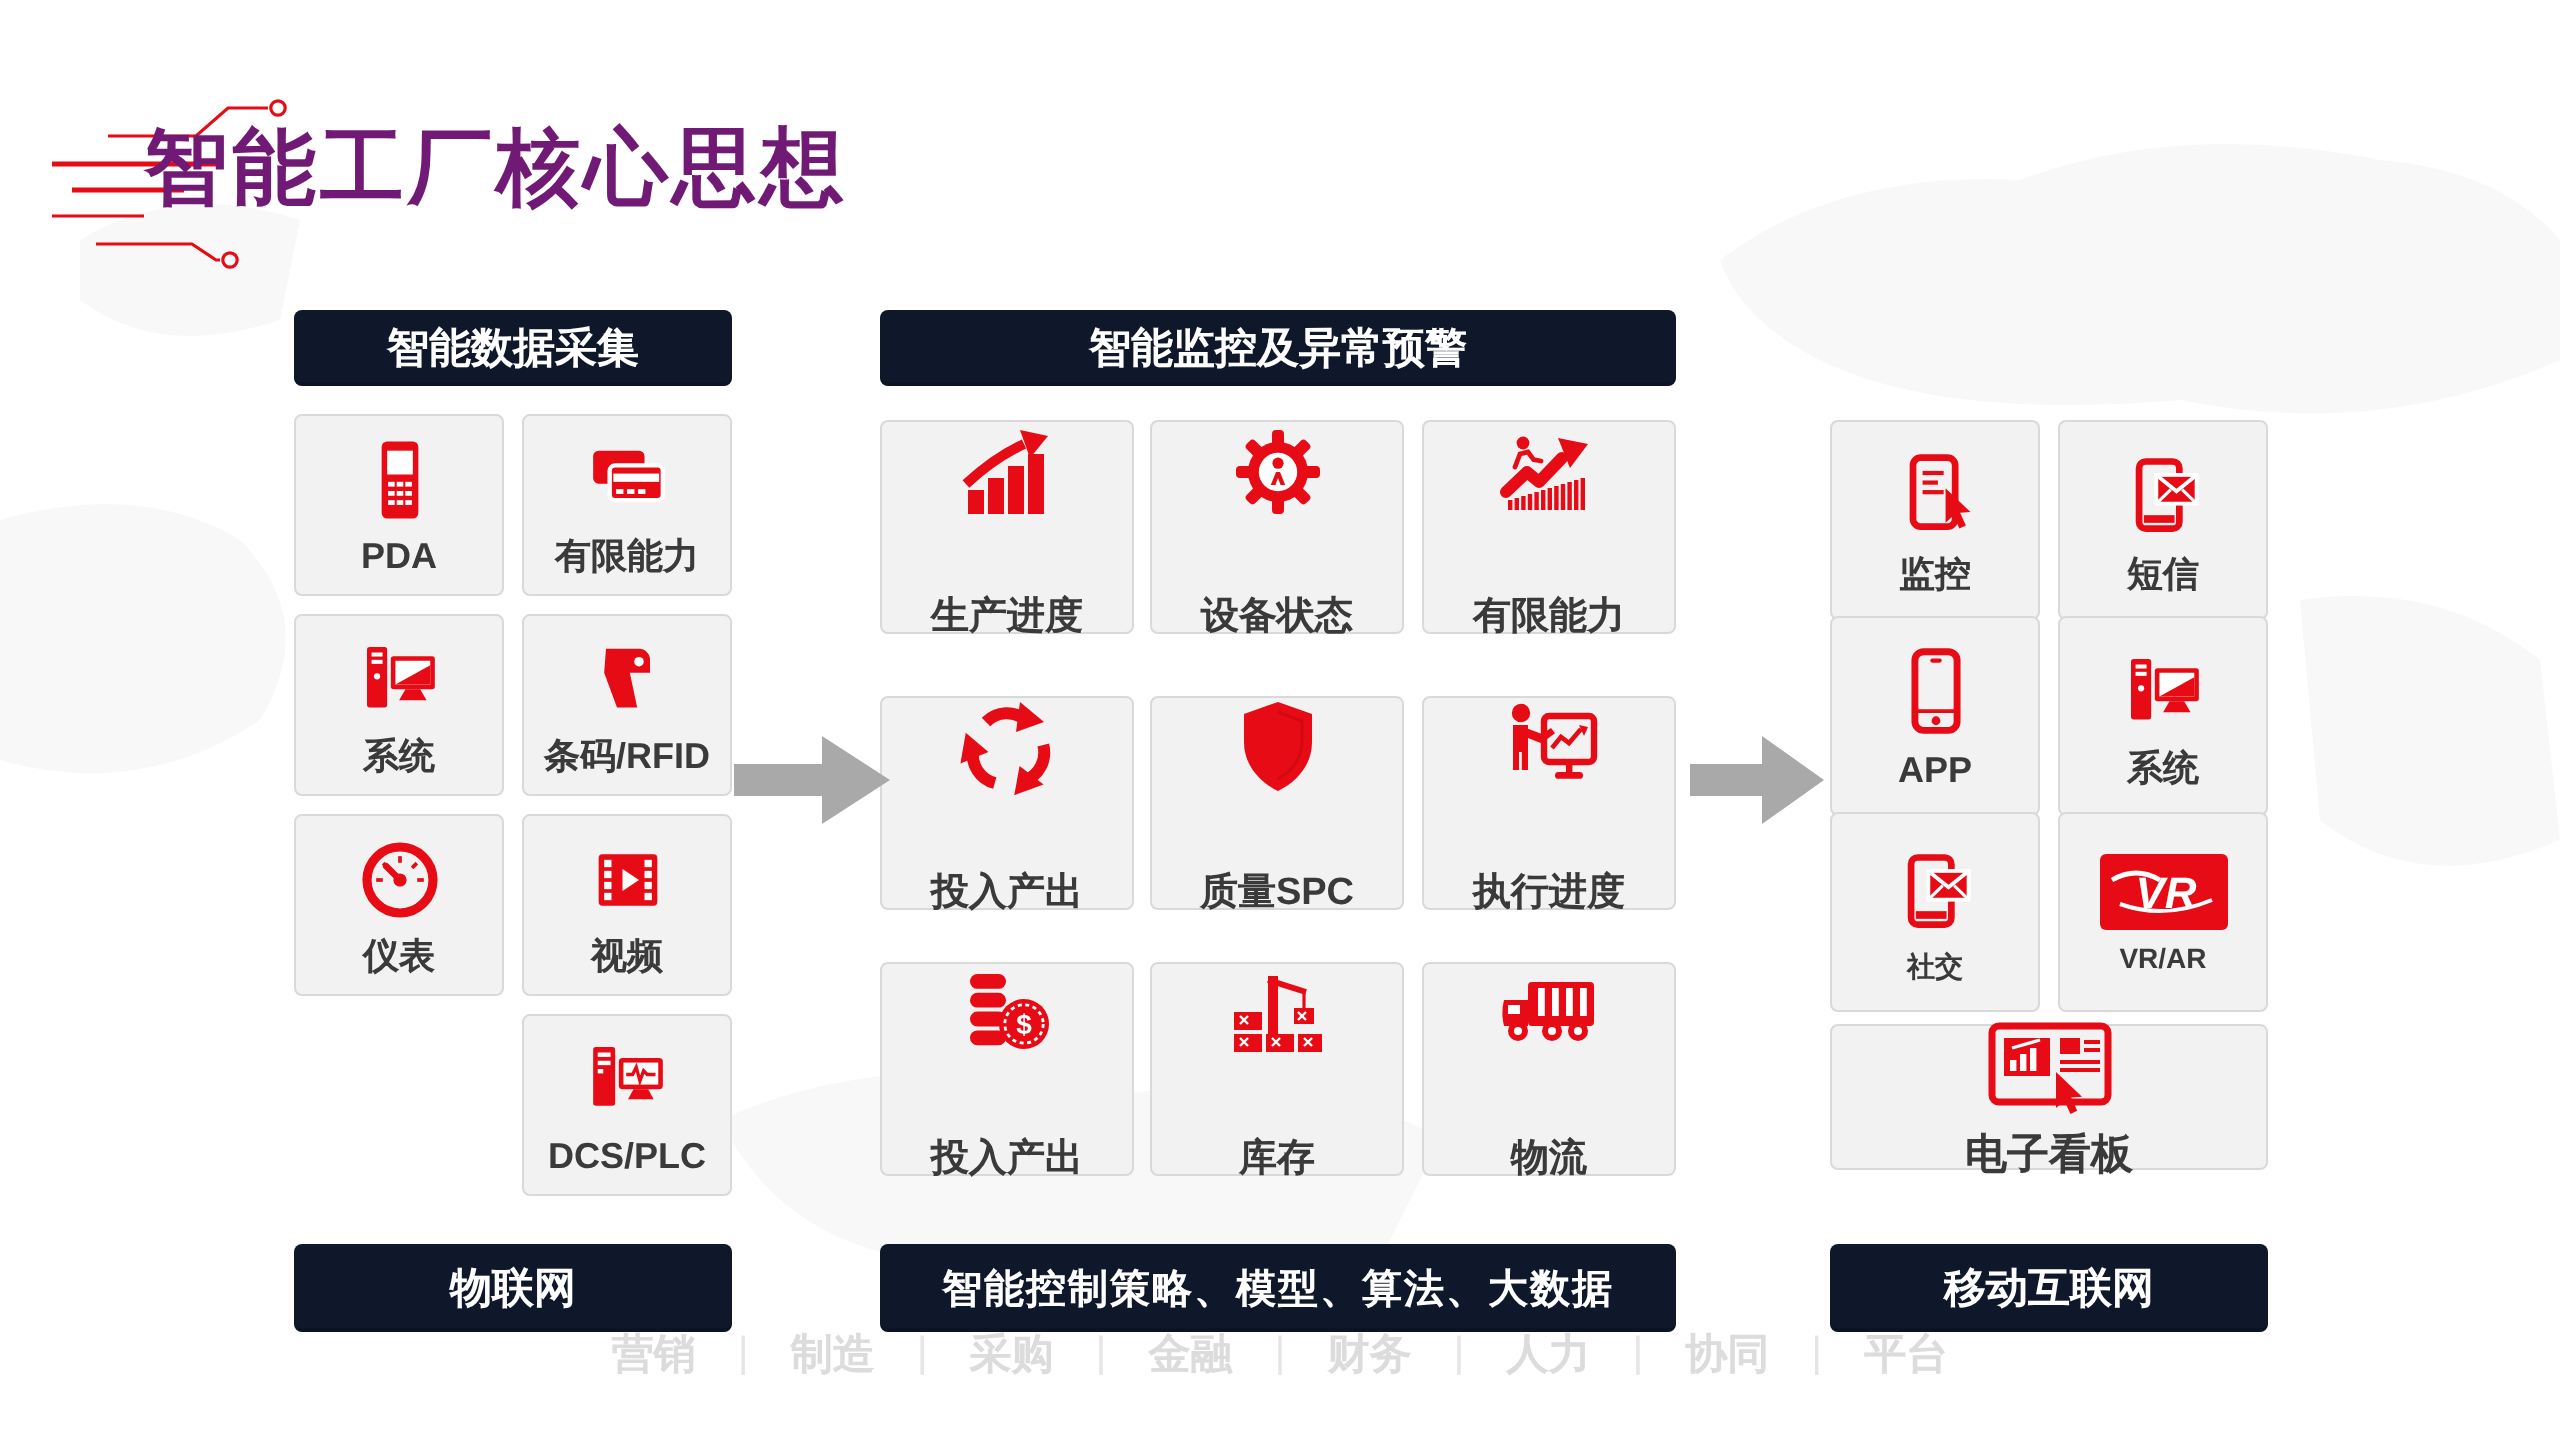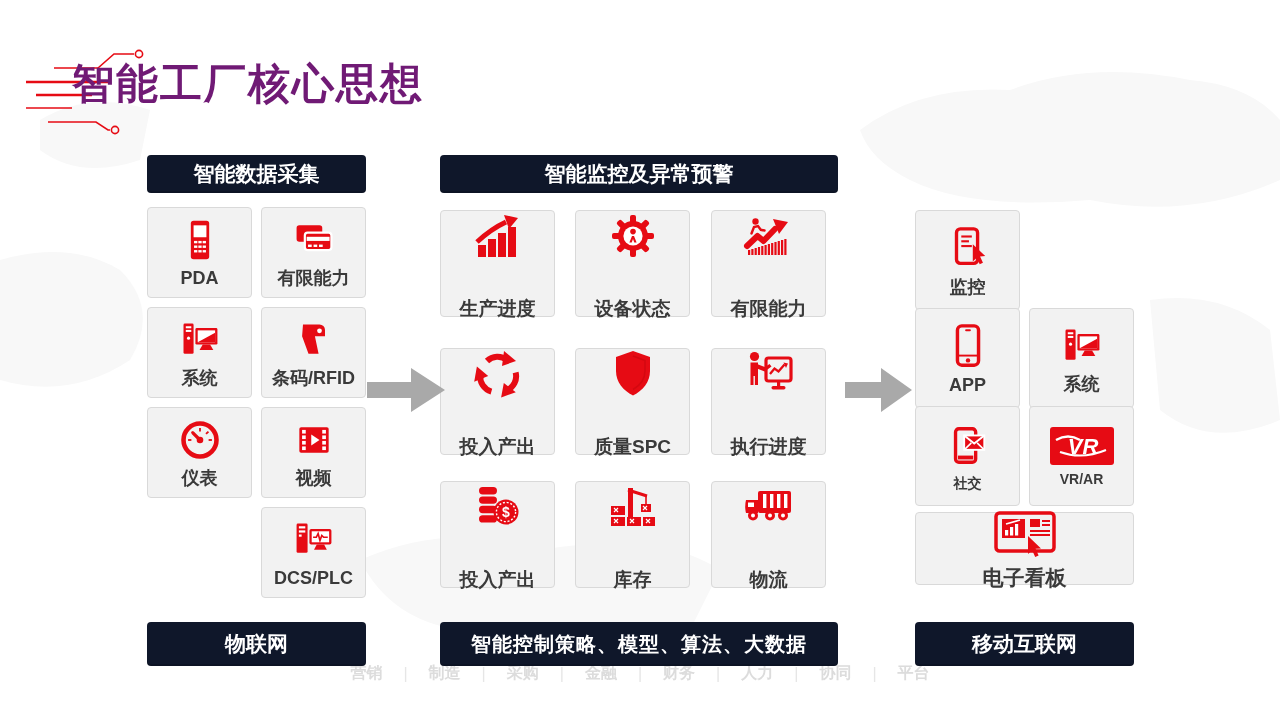--- a/index.html
+++ b/index.html
@@ -29,36 +29,36 @@
   }
   .banner.header{top:0;}
   .banner.footer{top:467px;height:44px;font-size:21px;}
   .col-mid .banner.footer{font-size:20px;letter-spacing:1px;}
   .card{
     position:absolute;background:#f2f2f2;border:1px solid #d9d9d9;border-radius:4px;
     display:flex;flex-direction:column;align-items:center;justify-content:center;gap:7px;box-sizing:border-box;
   }
   .card .label{font-weight:bold;color:#3a3a3a;font-size:18px;line-height:1;white-space:nowrap;}
   .col-left .card{width:105px;height:91px;}
-  .col-mid  .card{width:115px;height:107px;gap:36px;}
+  .col-mid  .card{width:127px;height:107px;gap:36px;}
   .col-mid  .card .label{font-size:19px;}
   .col-right .card{width:105px;height:100px;}
   .card.small .label{font-size:14px;}
   .card.wide{width:219px;height:73px;}
   .card.wide .label{font-size:21px;}
   .icon{display:flex;align-items:center;justify-content:center;text-align:center;}
   
   .flow-arrow{position:absolute;top:368px;z-index:2;}
   .flow-arrow.a1{left:367px;}
   .flow-arrow.a2{left:845px;}
   
   .bottom-menu{
     position:absolute;left:0;right:0;top:663px;z-index:1;
     display:flex;align-items:center;justify-content:center;gap:21px;
-    font-size:16px;color:#dcdcdc;font-weight:bold;
+    font-size:21px;color:#dcdcdc;font-weight:bold;
   }
   .bottom-menu .divider{color:#e6e6e6;font-weight:normal;}
 </style>
 </head>
 <body>
 
 <svg class="bgmap" width="1280" height="720" viewBox="0 0 1280 720">
   <g fill="#f8f8f8">
     <path d="M860 130 q60 -45 150 -40 q80 -30 180 -10 q60 5 90 40 l0 60 q-90 40 -190 20 q-120 10 -180 -20 q-40 -20 -50 -50 z"></path>
     <path d="M0 260 q70 -20 120 10 q40 40 10 90 q-60 40 -130 20 z"></path>
@@ -384,60 +384,74 @@
           <g stroke="#e60b14" stroke-width="2.2">
             <line x1="17" y1="12" x2="28" y2="12"></line>
             <line x1="17" y1="17" x2="25" y2="17"></line>
             <line x1="17" y1="22" x2="28" y2="22"></line>
           </g>
           <path d="M29 20 L29 38 L33.2 34.2 L36.2 41 L39.6 39.4 L36.6 32.8 L42 32.4 Z" fill="#e60b14"></path>
         </svg>
       </span>
     <span class="label">监控</span>
   </div>
-  <div class="card" style="left:0;top:153px">
-    <span class="icon">
-        <svg width="46" height="46" viewBox="0 0 48 48">
-          <rect x="13" y="3" width="22" height="41" rx="4.5" fill="none" stroke="#e60b14" stroke-width="3.6"></rect>
-          <rect x="21" y="6.5" width="6" height="2.2" rx="1.1" fill="#e60b14"></rect>
-          <line x1="14" y1="34" x2="34" y2="34" stroke="#e60b14" stroke-width="2"></line>
-          <circle cx="24" cy="39" r="2.3" fill="#e60b14"></circle>
-        </svg>
-      </span>
-    <span class="label">APP</span>
-  </div>
-  <div class="card" style="left:114px;top:153px">
-    <span class="icon">
-        <svg width="46" height="44" viewBox="0 0 48 48">
-          <rect x="6" y="6" width="11" height="33" rx="1.5" fill="#e60b14"></rect>
-          <g fill="#fff">
-            <rect x="8.5" y="9" width="6" height="2.2"></rect>
-            <rect x="8.5" y="13" width="6" height="2.2"></rect>
-            <circle cx="11.5" cy="22" r="1.7"></circle>
-          </g>
-          <rect x="19" y="11" width="24" height="18" rx="1.5" fill="#e60b14"></rect>
-          <rect x="21.5" y="13.5" width="19" height="13" fill="#fff"></rect>
-          <path d="M21.5 26.5 L40.5 26.5 L40.5 16 Z" fill="#e60b14"></path>
-          <path d="M27 29 h8 l3.5 6 h-15 Z" fill="#e60b14"></path>
-        </svg>
-      </span>
-    <span class="label">系统</span>
-  </div>
-  <div class="card small" style="left:0;top:251px">
+  <div class="card" style="left:114px;top:55px">
     <span class="icon">
         <svg width="46" height="46" viewBox="0 0 48 48">
           <rect x="11" y="6" width="21" height="35" rx="3.5" fill="none" stroke="#e60b14" stroke-width="3.5"></rect>
           <rect x="13.5" y="34" width="16" height="4" fill="#e60b14"></rect>
           <g>
             <rect x="20" y="13" width="21" height="15" fill="#e60b14" stroke="#fff" stroke-width="2"></rect>
             <path d="M20 13 L30.5 21.5 L41 13" stroke="#fff" stroke-width="2" fill="none"></path>
             <path d="M20 28 L27.5 20.7 M41 28 L33.5 20.7" stroke="#fff" stroke-width="1.6" fill="none"></path>
           </g>
         </svg>
       </span>
+    <span class="label">短信</span>
+  </div>
+  <div class="card" style="left:0;top:153px">
+    <span class="icon">
+        <svg width="46" height="46" viewBox="0 0 48 48">
+          <rect x="13" y="3" width="22" height="41" rx="4.5" fill="none" stroke="#e60b14" stroke-width="3.6"></rect>
+          <rect x="21" y="6.5" width="6" height="2.2" rx="1.1" fill="#e60b14"></rect>
+          <line x1="14" y1="34" x2="34" y2="34" stroke="#e60b14" stroke-width="2"></line>
+          <circle cx="24" cy="39" r="2.3" fill="#e60b14"></circle>
+        </svg>
+      </span>
+    <span class="label">APP</span>
+  </div>
+  <div class="card" style="left:114px;top:153px">
+    <span class="icon">
+        <svg width="46" height="44" viewBox="0 0 48 48">
+          <rect x="6" y="6" width="11" height="33" rx="1.5" fill="#e60b14"></rect>
+          <g fill="#fff">
+            <rect x="8.5" y="9" width="6" height="2.2"></rect>
+            <rect x="8.5" y="13" width="6" height="2.2"></rect>
+            <circle cx="11.5" cy="22" r="1.7"></circle>
+          </g>
+          <rect x="19" y="11" width="24" height="18" rx="1.5" fill="#e60b14"></rect>
+          <rect x="21.5" y="13.5" width="19" height="13" fill="#fff"></rect>
+          <path d="M21.5 26.5 L40.5 26.5 L40.5 16 Z" fill="#e60b14"></path>
+          <path d="M27 29 h8 l3.5 6 h-15 Z" fill="#e60b14"></path>
+        </svg>
+      </span>
+    <span class="label">系统</span>
+  </div>
+  <div class="card small" style="left:0;top:251px">
+    <span class="icon">
+        <svg width="46" height="46" viewBox="0 0 48 48">
+          <rect x="11" y="6" width="21" height="35" rx="3.5" fill="none" stroke="#e60b14" stroke-width="3.5"></rect>
+          <rect x="13.5" y="34" width="16" height="4" fill="#e60b14"></rect>
+          <g>
+            <rect x="20" y="13" width="21" height="15" fill="#e60b14" stroke="#fff" stroke-width="2"></rect>
+            <path d="M20 13 L30.5 21.5 L41 13" stroke="#fff" stroke-width="2" fill="none"></path>
+            <path d="M20 28 L27.5 20.7 M41 28 L33.5 20.7" stroke="#fff" stroke-width="1.6" fill="none"></path>
+          </g>
+        </svg>
+      </span>
     <span class="label">社交</span>
   </div>
   <div class="card small" style="left:114px;top:251px">
     <span class="icon">
         <svg width="64" height="38" viewBox="0 0 64 38">
           <rect x="0" y="0" width="64" height="38" rx="3" fill="#e60b14"></rect>
           <path d="M6 13 Q18 6 30 13" stroke="#fff" stroke-width="2.4" fill="none"></path>
           <text x="33" y="27" text-anchor="middle" font-size="22" font-weight="bold" font-style="italic" fill="#fff" font-family="Liberation Sans,sans-serif">VR</text>
           <path d="M10 25 Q32 33 56 23" stroke="#fff" stroke-width="2" fill="none"></path>
         </svg>

